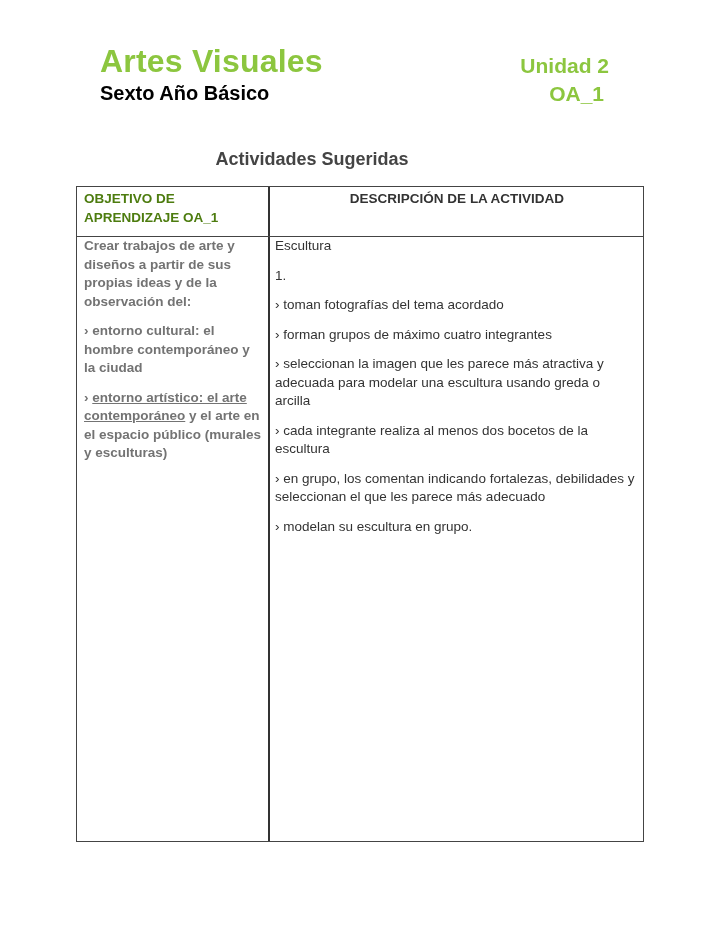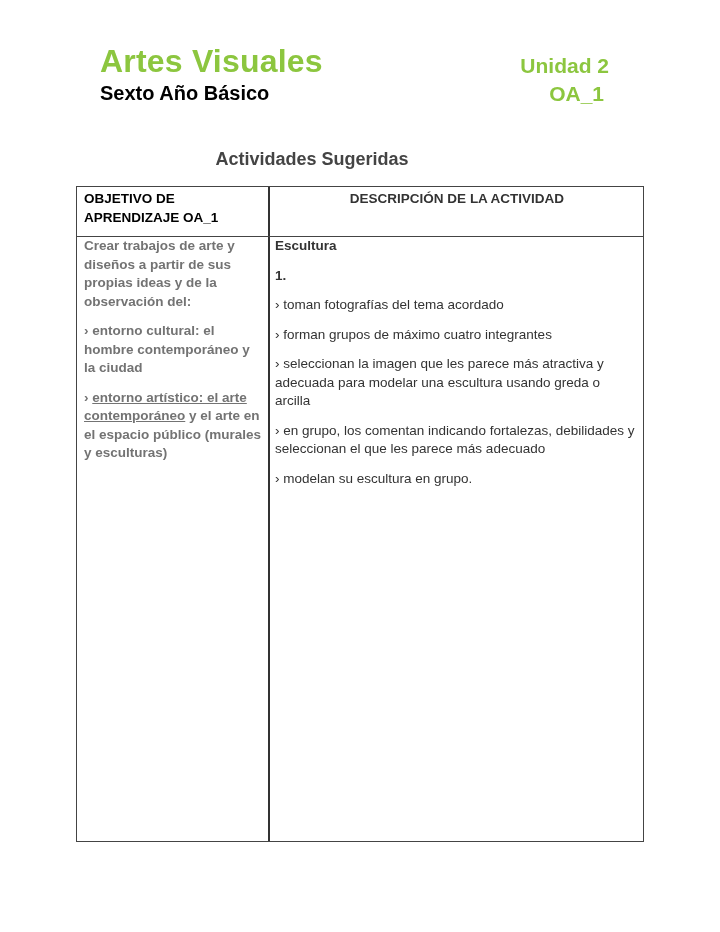--- a/index.html
+++ b/index.html
@@ -35,37 +35,37 @@
     .row-head {
       position: absolute; left: 0; top: 0; width: 100%; height: 50px;
       border-bottom: 1.5px solid #444444; box-sizing: border-box;
     }
     .col-divider {
       position: absolute; left: 191px; top: 0; width: 1.5px; height: 100%;
       background: #333333;
     }
     .cell-head-left {
       position: absolute; left: 7px; top: 2px; width: 180px;
-      font-size: 13.5px; font-weight: bold; line-height: 19px; color: #000000;
+      font-size: 13.5px; font-weight: bold; line-height: 19px; color: #4d7c0f;
     }
     .cell-head-right {
       position: absolute; left: 192px; top: 2px; width: 376px; text-align: center;
       font-size: 13.5px; font-weight: bold; line-height: 19px; color: #333333;
     }
     .cell-body-left {
       position: absolute; left: 7px; top: 50px; width: 180px;
       font-size: 13.5px; font-weight: bold; line-height: 18.5px; color: #737373;
     }
     .cell-body-left p { margin: 0 0 11px 0; }
     .cell-body-right {
       position: absolute; left: 198px; top: 50px; width: 360px;
       font-size: 13.5px; line-height: 18.5px; color: #333333;
     }
     .cell-body-right p { margin: 0 0 11px 0; }
-    .bold { font-weight: bold; }
+    .bold { font-weight: normal; }
     .u { text-decoration: underline; }
   </style>
 </head>
 <body>
 
 <div class="header-left">
   <div class="title-main">Artes Visuales</div>
   <div class="title-sub">Sexto Año Básico</div>
 </div>
 <div class="header-right">
@@ -87,16 +87,17 @@
     <p>› entorno cultural: el hombre contemporáneo y la ciudad</p>
     <p><span>› </span><span class="u">entorno artístico: el arte contemporáneo</span><span> y el arte en el espacio público (murales y esculturas)</span></p>
   </div>
 
   <div class="cell-body-right">
     <p class="bold">Escultura</p>
     <p class="bold">1.</p>
     <p>› toman fotografías del tema acordado</p>
     <p>› forman grupos de máximo cuatro integrantes</p>
     <p>› seleccionan la imagen que les parece más atractiva y adecuada para modelar una escultura usando greda o arcilla</p>
+    <p>› cada integrante realiza al menos dos bocetos de la escultura</p>
     <p>› en grupo, los comentan indicando fortalezas, debilidades y seleccionan el que les parece más adecuado</p>
     <p>› modelan su escultura en grupo.</p>
   </div>
 </div>
 
 </body></html>

